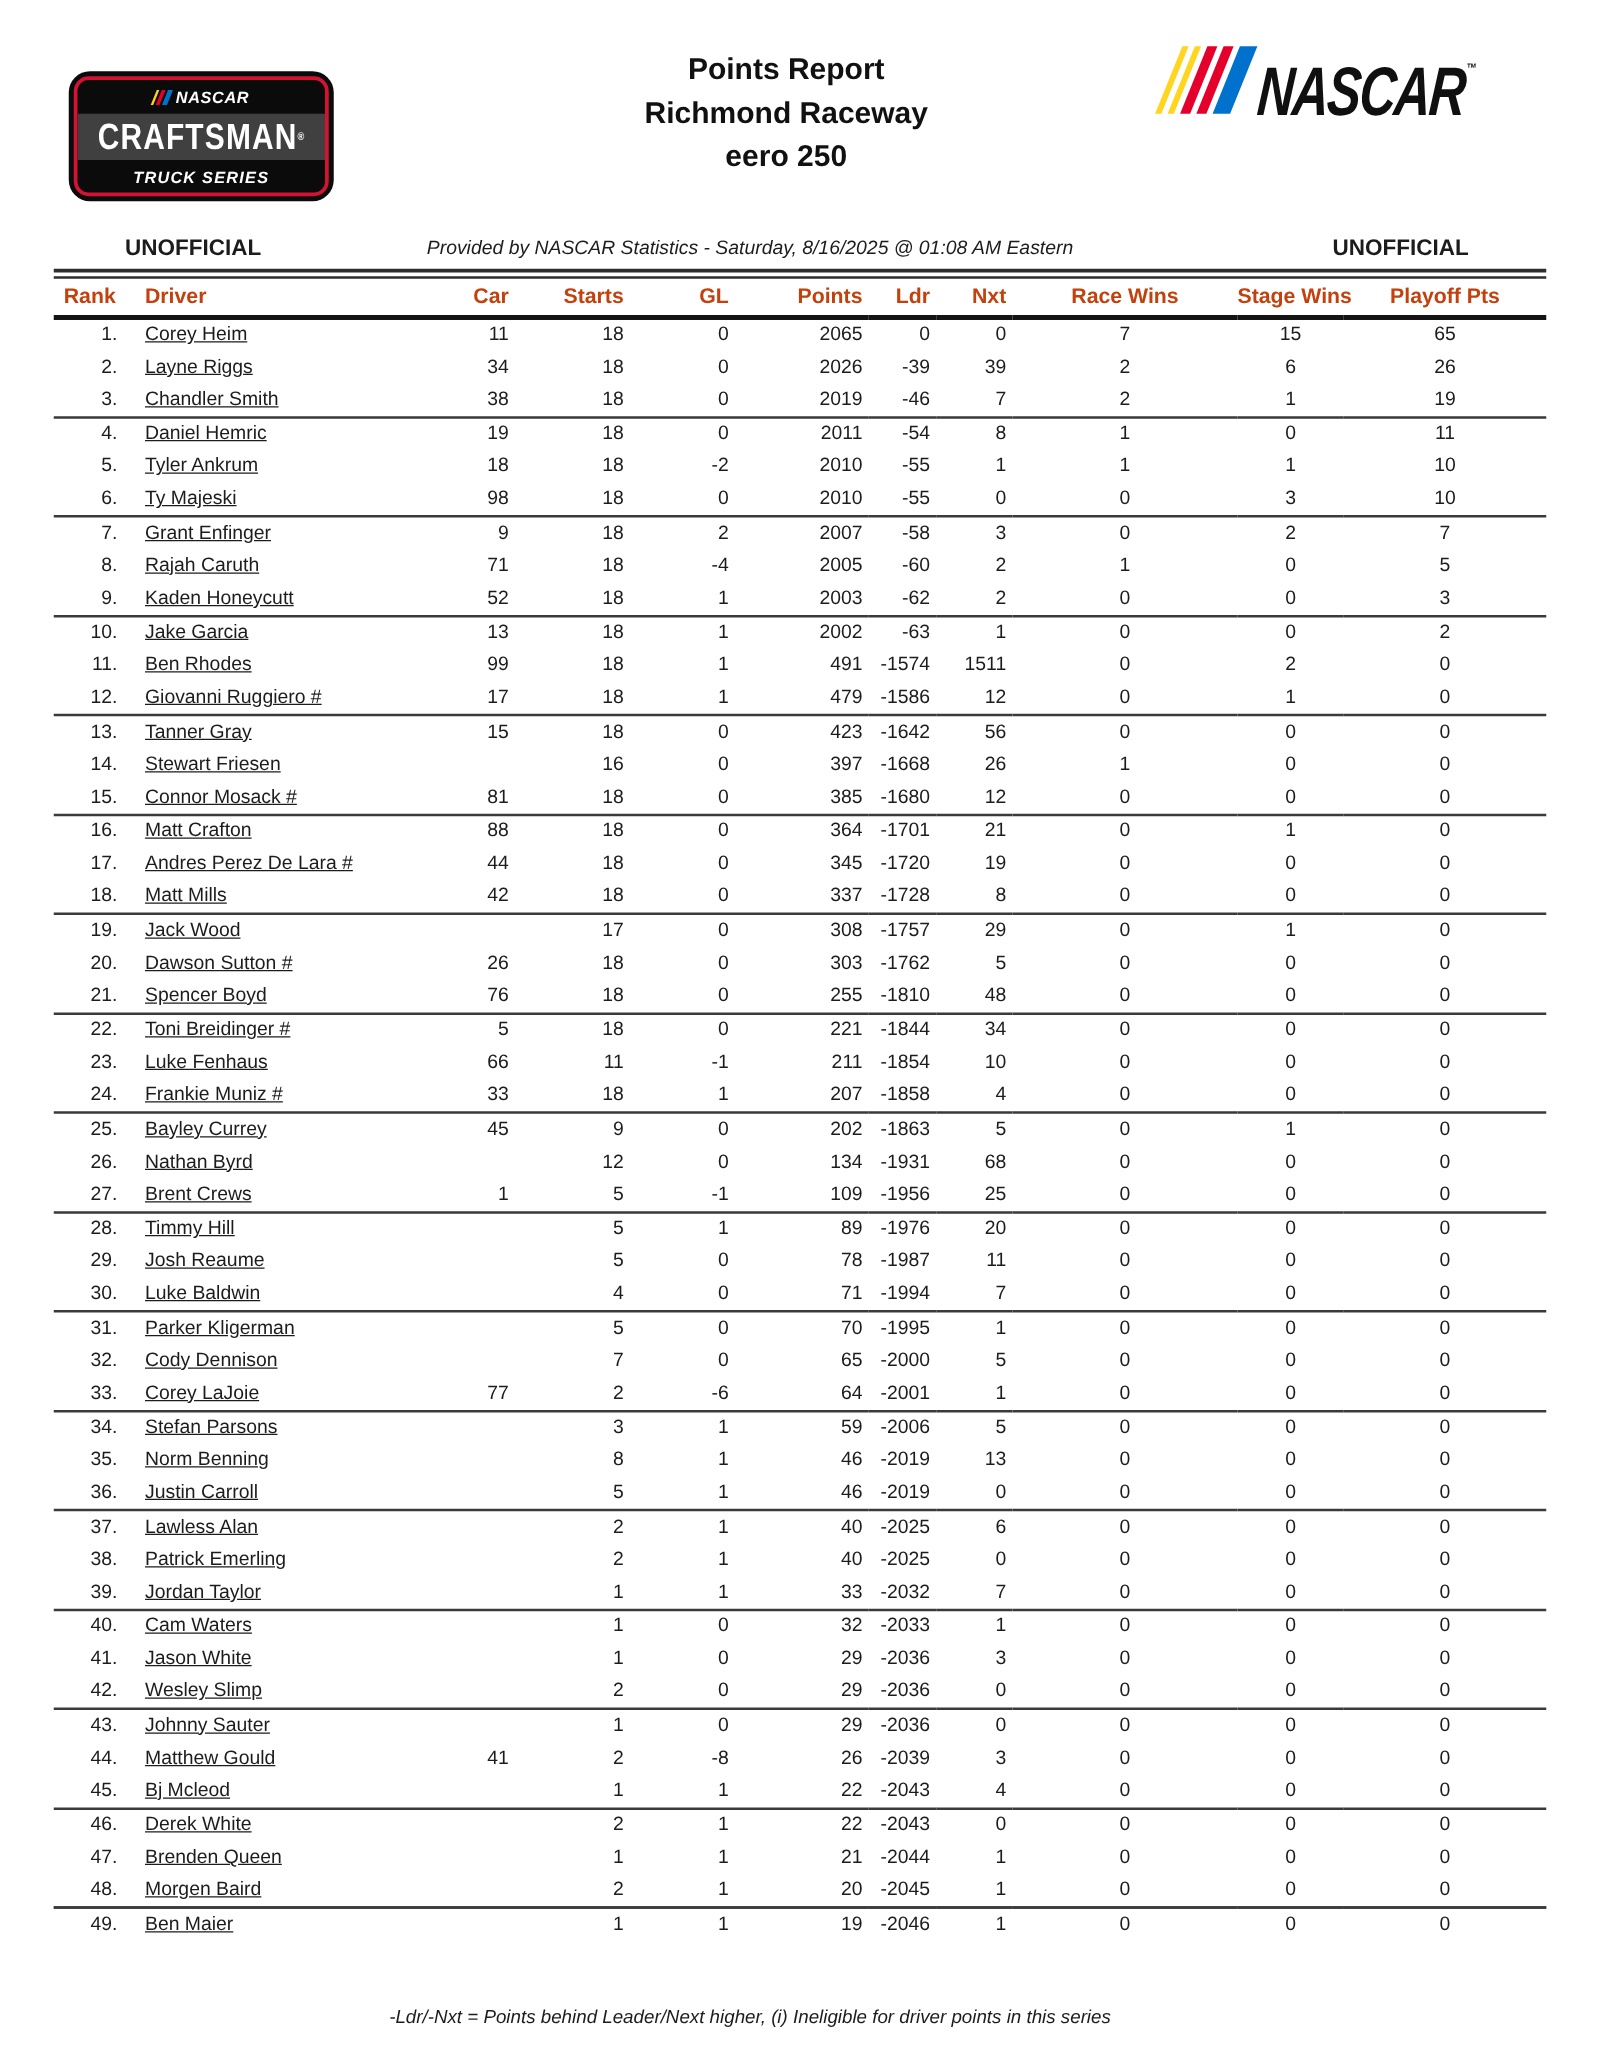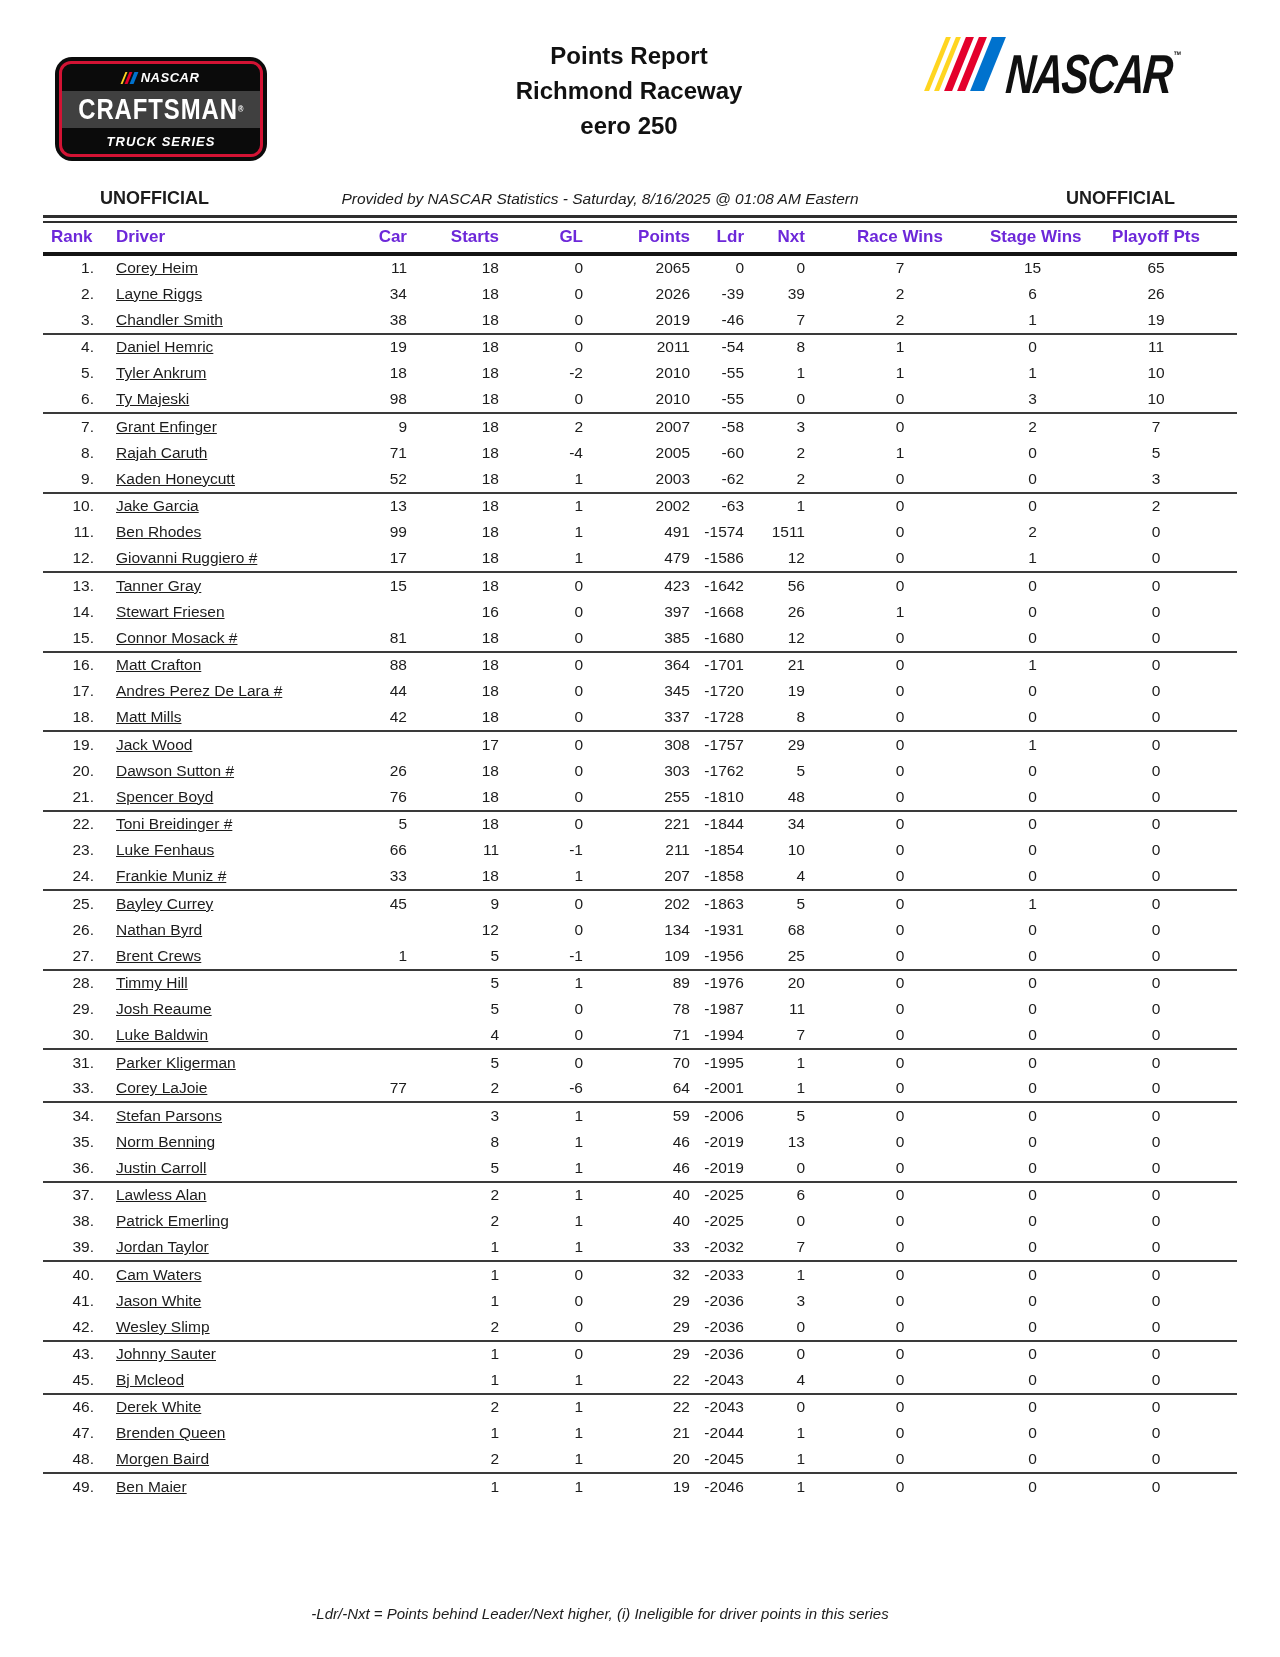--- a/index.html
+++ b/index.html
@@ -47,21 +47,21 @@
   .provided-by { position:absolute; left:557px; top:2px; transform:translateX(-50%);
     font-size:15.5px; font-style:italic; white-space:nowrap; }
 
   .double-line { position:absolute; left:43px; top:215px; width:1194px; height:8px;
     border-top:3px solid #2e2e2e; border-bottom:2px solid #2e2e2e; }
 
   
   .points-table { position:absolute; left:43px; top:223px; width:1194px;
     border-collapse:collapse; table-layout:fixed; }
   .points-table th { font-size:17px; font-weight:bold; padding:4px 0 5px; white-space:nowrap;
-    border-bottom:4px solid #141414; color:#6d28d9; }
+    border-bottom:4px solid #141414; color:#c2410c; }
   .points-table td { font-size:15.5px; white-space:nowrap; overflow:hidden; }
   .points-table tbody tr { height:26.5px; }
   .points-table tbody.group { border-bottom:2px solid #3a3a3a; }
   .points-table tbody.group.last { border-bottom:none; }
 
   .c-rank    { width:57px; }
   .c-driver  { width:260px; }
   .c-car     { width:52px; }
   .c-starts  { width:92px; }
   .c-gl      { width:84px; }
@@ -582,20 +582,33 @@
           <td class="c-starts">5</td>
           <td class="c-gl">0</td>
           <td class="c-points">70</td>
           <td class="c-ldr">-1995</td>
           <td class="c-nxt">1</td>
           <td class="c-race">0</td>
           <td class="c-stage">0</td>
           <td class="c-playoff">0</td>
         </tr>
         <tr>
+          <td class="c-rank">32.</td>
+          <td class="c-driver">Cody Dennison</td>
+          <td class="c-car"></td>
+          <td class="c-starts">7</td>
+          <td class="c-gl">0</td>
+          <td class="c-points">65</td>
+          <td class="c-ldr">-2000</td>
+          <td class="c-nxt">5</td>
+          <td class="c-race">0</td>
+          <td class="c-stage">0</td>
+          <td class="c-playoff">0</td>
+        </tr>
+        <tr>
           <td class="c-rank">33.</td>
           <td class="c-driver">Corey LaJoie</td>
           <td class="c-car">77</td>
           <td class="c-starts">2</td>
           <td class="c-gl">-6</td>
           <td class="c-points">64</td>
           <td class="c-ldr">-2001</td>
           <td class="c-nxt">1</td>
           <td class="c-race">0</td>
           <td class="c-stage">0</td>
@@ -733,20 +746,33 @@
           <td class="c-starts">1</td>
           <td class="c-gl">0</td>
           <td class="c-points">29</td>
           <td class="c-ldr">-2036</td>
           <td class="c-nxt">0</td>
           <td class="c-race">0</td>
           <td class="c-stage">0</td>
           <td class="c-playoff">0</td>
         </tr>
         <tr>
+          <td class="c-rank">44.</td>
+          <td class="c-driver">Matthew Gould</td>
+          <td class="c-car">41</td>
+          <td class="c-starts">2</td>
+          <td class="c-gl">-8</td>
+          <td class="c-points">26</td>
+          <td class="c-ldr">-2039</td>
+          <td class="c-nxt">3</td>
+          <td class="c-race">0</td>
+          <td class="c-stage">0</td>
+          <td class="c-playoff">0</td>
+        </tr>
+        <tr>
           <td class="c-rank">45.</td>
           <td class="c-driver">Bj Mcleod</td>
           <td class="c-car"></td>
           <td class="c-starts">1</td>
           <td class="c-gl">1</td>
           <td class="c-points">22</td>
           <td class="c-ldr">-2043</td>
           <td class="c-nxt">4</td>
           <td class="c-race">0</td>
           <td class="c-stage">0</td>

